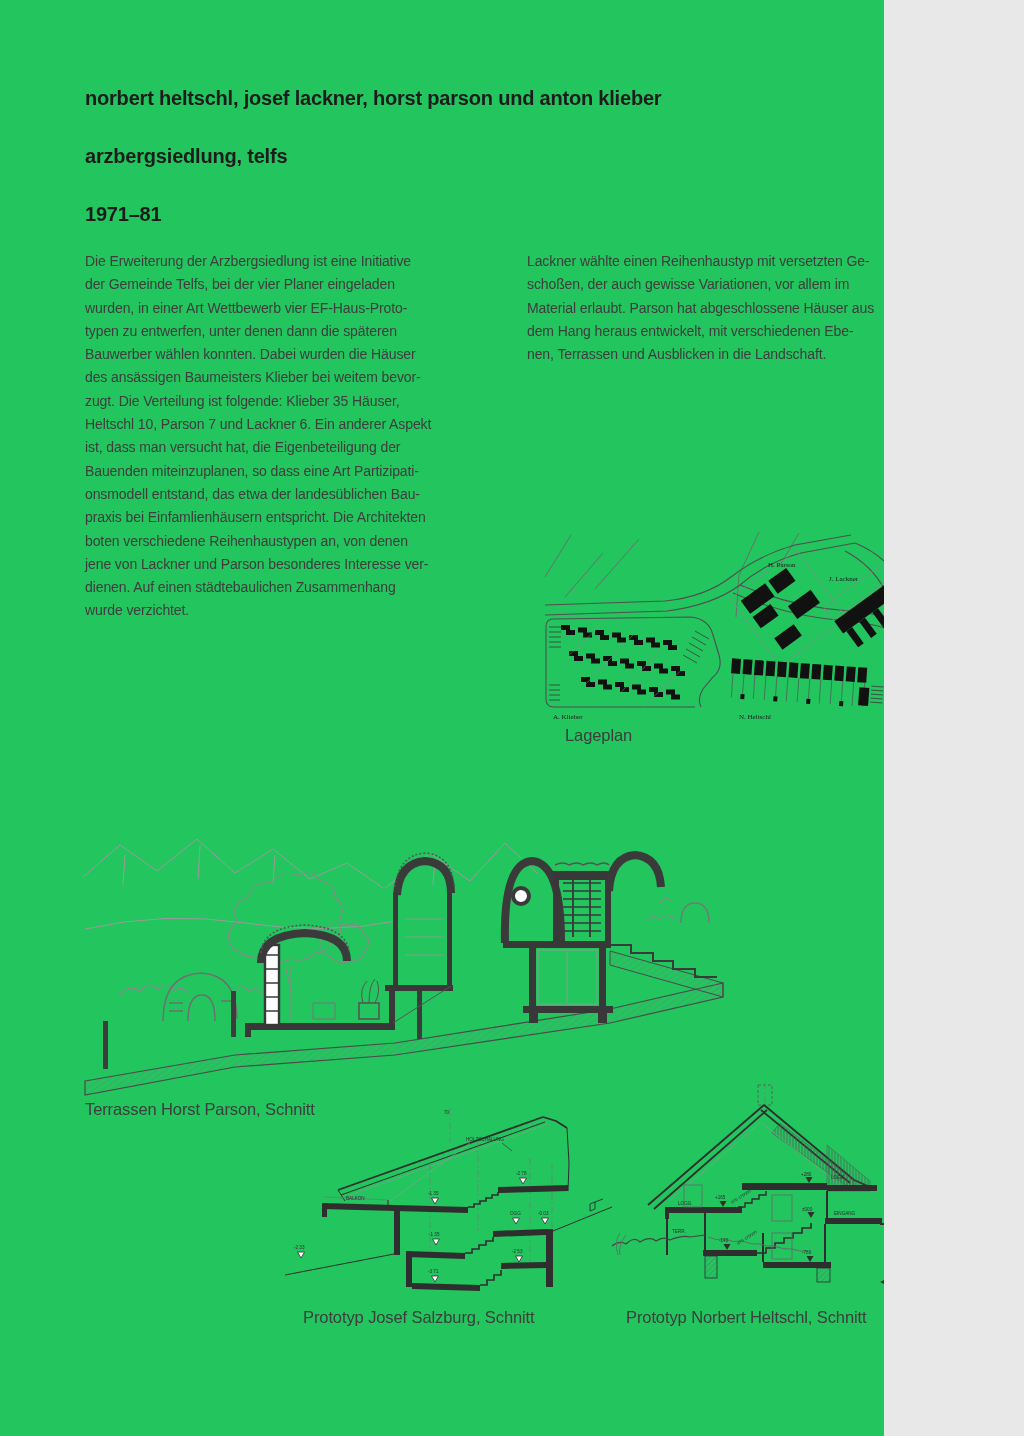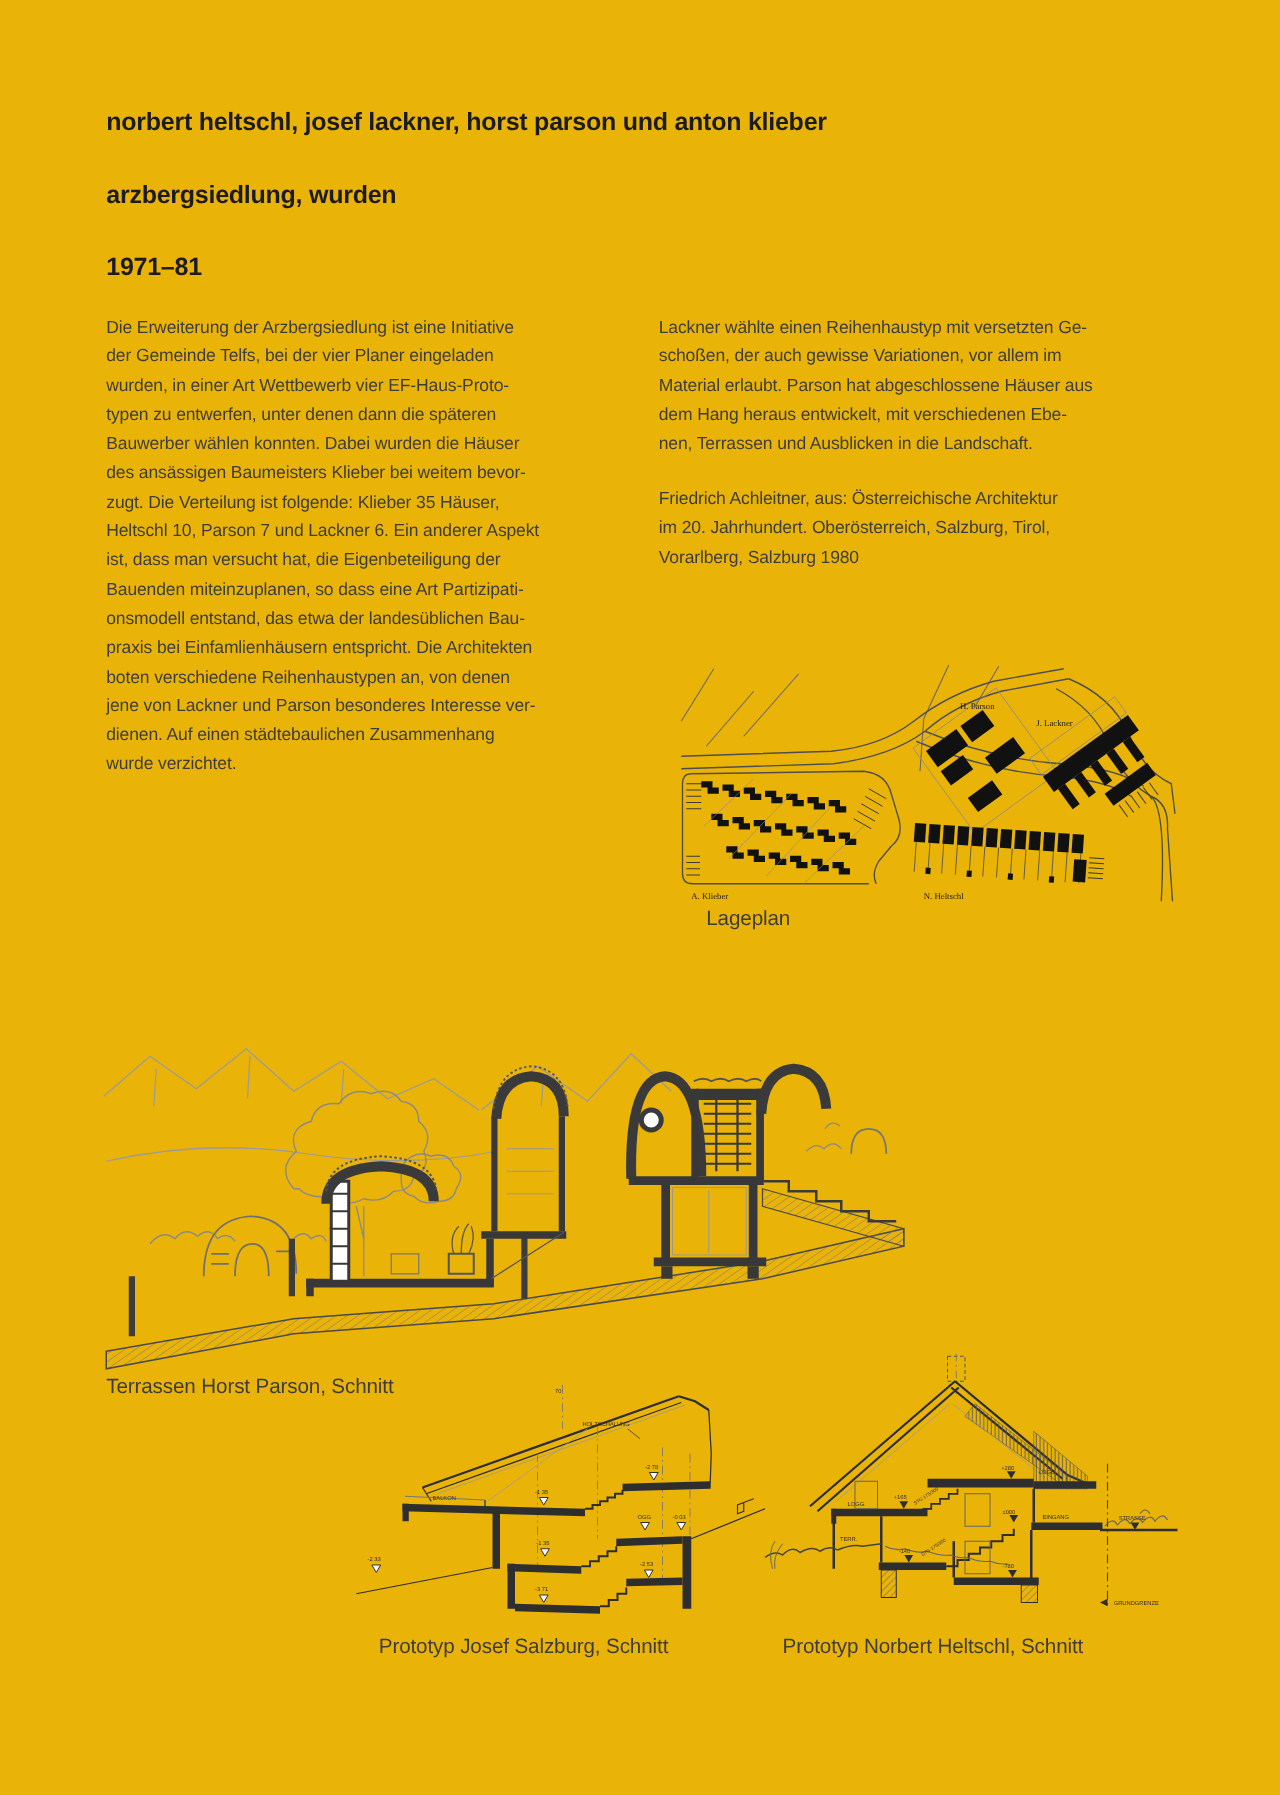--- a/index.html
+++ b/index.html
@@ -1,16 +1,16 @@
 <!DOCTYPE html>
 <html><head>
 <meta charset="utf-8">
 <style>
   html,body{margin:0;padding:0;background:#e8e8e8;}
-  .page{position:relative;width:1024px;height:1436px;background:#eab308;overflow:hidden;
+  .page{position:relative;width:884px;height:1436px;background:#22c55e;overflow:hidden;
         font-family:"Liberation Sans",sans-serif;}
   .title{position:absolute;left:85px;top:84px;font-size:20px;line-height:29px;
          font-weight:bold;color:#1c1c1c;letter-spacing:-0.2px;white-space:pre-line;}
   .col{position:absolute;width:470px;font-size:14px;line-height:23.3px;color:#3d3d3d;
        white-space:pre-line;letter-spacing:-0.1px;}
   .col-left{left:85px;top:250px;}
   .col-right-1{left:527px;top:250px;}
   .col-right-2{left:527px;top:387px;}
   .caption{position:absolute;font-size:16.5px;color:#3d3d3d;letter-spacing:-0.1px;}
   .cap-lageplan{left:547px;top:726px;margin-left:18px;}
@@ -25,21 +25,21 @@
   .plan-label{font-family:"Liberation Serif",serif;font-size:7px;fill:#1a1a1a;}
   .tech{font-family:"Liberation Sans",sans-serif;font-size:4.6px;fill:#2e2e2e;}
   .tech-sm{font-family:"Liberation Sans",sans-serif;font-size:3.8px;fill:#2e2e2e;}
 </style>
 </head>
 <body>
 
 <div class="page">
 
   <div class="title"><span>norbert heltschl, josef lackner, horst parson und anton klieber</span><br>
-<span>arzbergsiedlung, wurden</span><br>
+<span>arzbergsiedlung, telfs</span><br>
 <span>1971–81</span></div>
 
   <div class="col col-left">Die Erweiterung der Arzbergsiedlung ist eine Initiative
 der Gemeinde Telfs, bei der vier Planer eingeladen
 wurden, in einer Art Wettbewerb vier EF-Haus-Proto-
 typen zu entwerfen, unter denen dann die späteren
 Bauwerber wählen konnten. Dabei wurden die Häuser
 des ansässigen Baumeisters Klieber bei weitem bevor-
 zugt. Die Verteilung ist folgende: Klieber 35 Häuser,
 Heltschl 10, Parson 7 und Lackner 6. Ein anderer Aspekt
@@ -49,23 +49,20 @@
 praxis bei Einfamlienhäusern entspricht. Die Architekten
 boten verschiedene Reihenhaustypen an, von denen
 jene von Lackner und Parson besonderes Interesse ver-
 dienen. Auf einen städtebaulichen Zusammenhang
 wurde verzichtet.</div>
   <div class="col col-right-1">Lackner wählte einen Reihenhaustyp mit versetzten Ge-
 schoßen, der auch gewisse Variationen, vor allem im
 Material erlaubt. Parson hat abgeschlossene Häuser aus
 dem Hang heraus entwickelt, mit verschiedenen Ebe-
 nen, Terrassen und Ausblicken in die Landschaft.</div>
-  <div class="col col-right-2">Friedrich Achleitner, aus: Österreichische Architektur
-im 20. Jahrhundert. Oberösterreich, Salzburg, Tirol,
-Vorarlberg, Salzburg 1980</div>
 
   <svg class="svg-siteplan" width="398" height="192" viewBox="0 0 398 192">
     <defs>
       <path id="zz" d="M0,0 h9 v5 h5 v5 h-9 v-5 h-5 z"></path>
     </defs>
 
     <g stroke="#6a6a6a" stroke-width="0.9" fill="none">
       <path d="M28,4 L2,46"></path>
         <path d="M60,22 L22,66"></path>
         <path d="M96,8 L52,58"></path>

